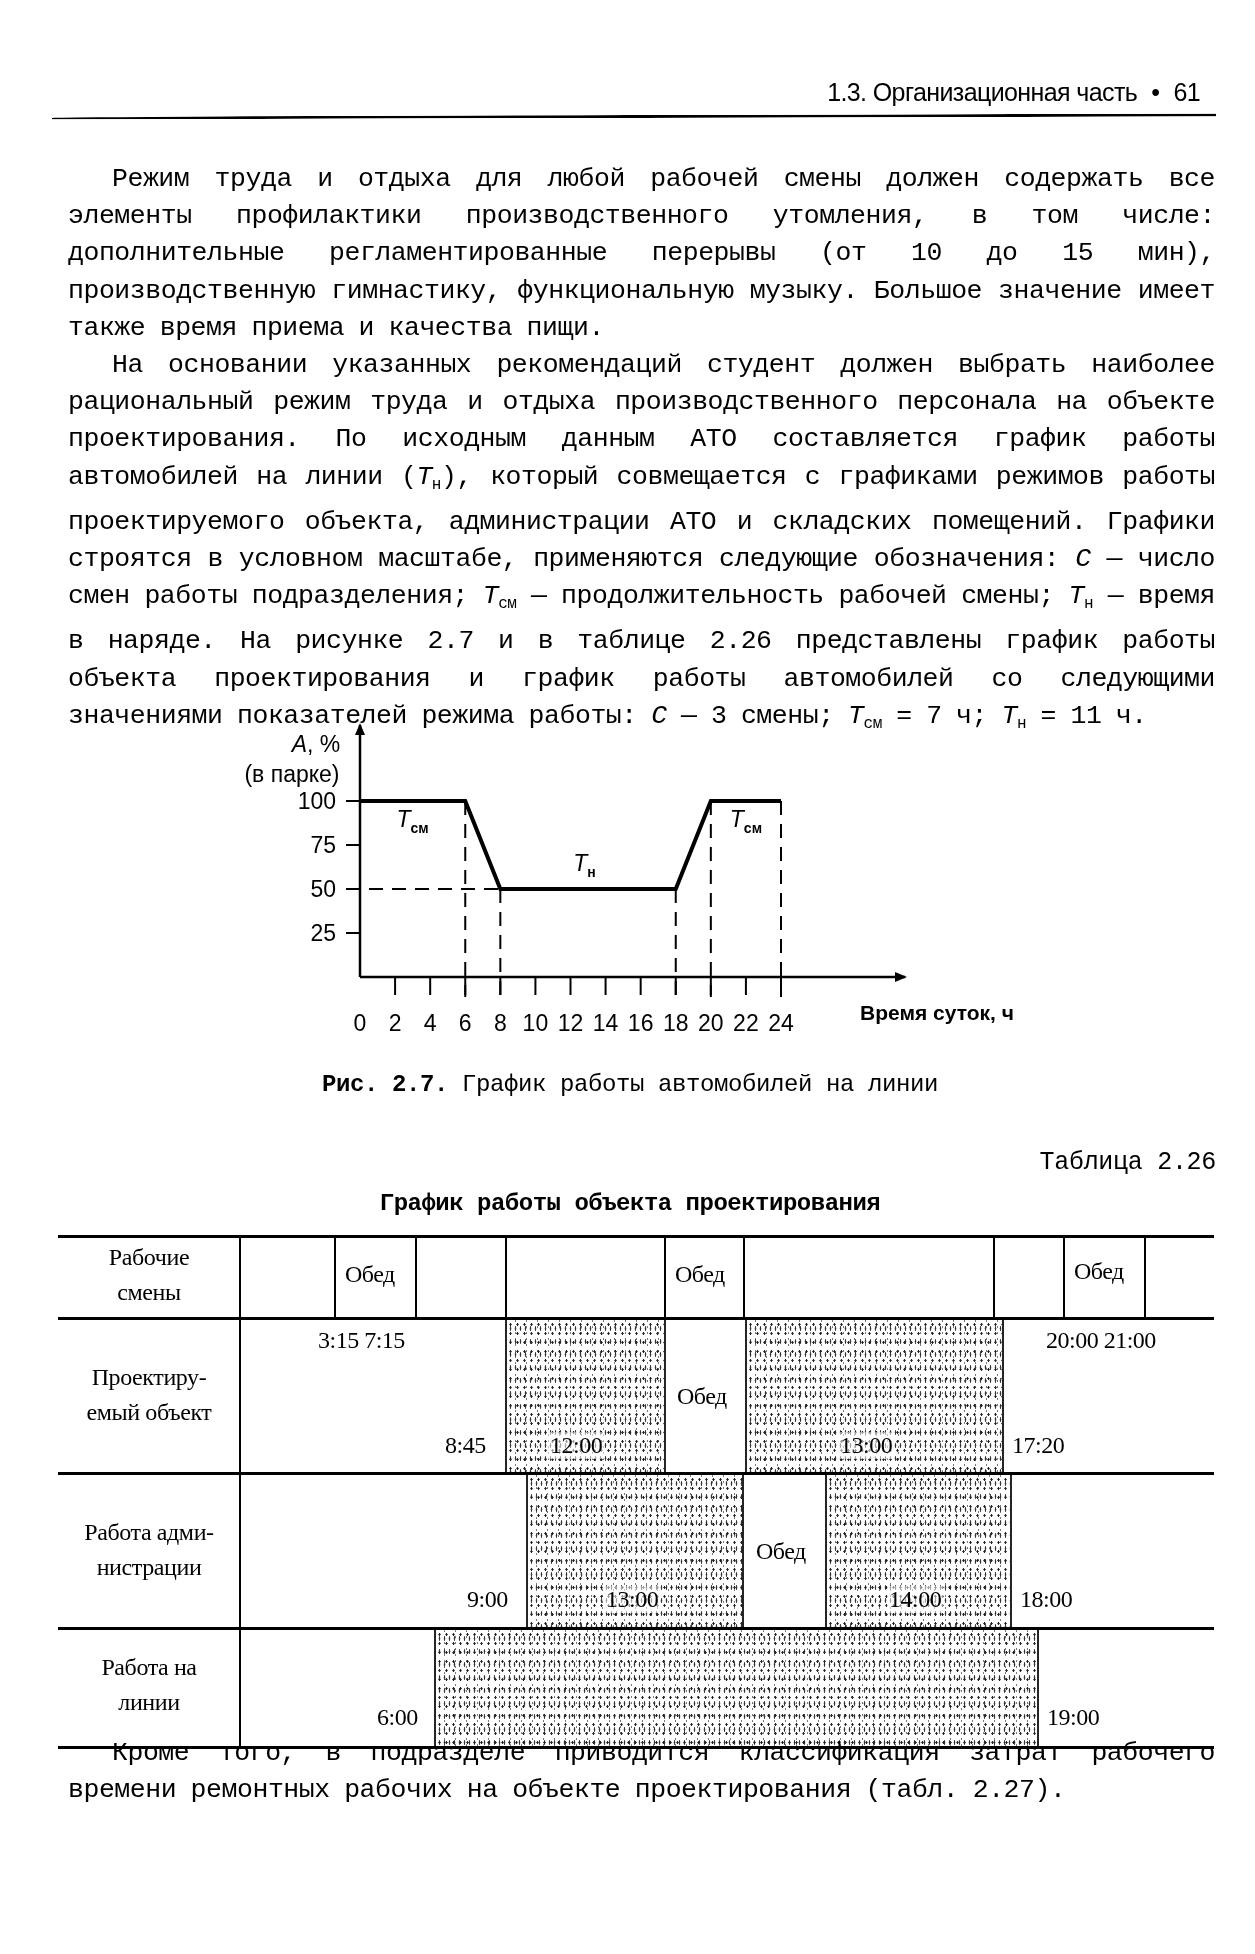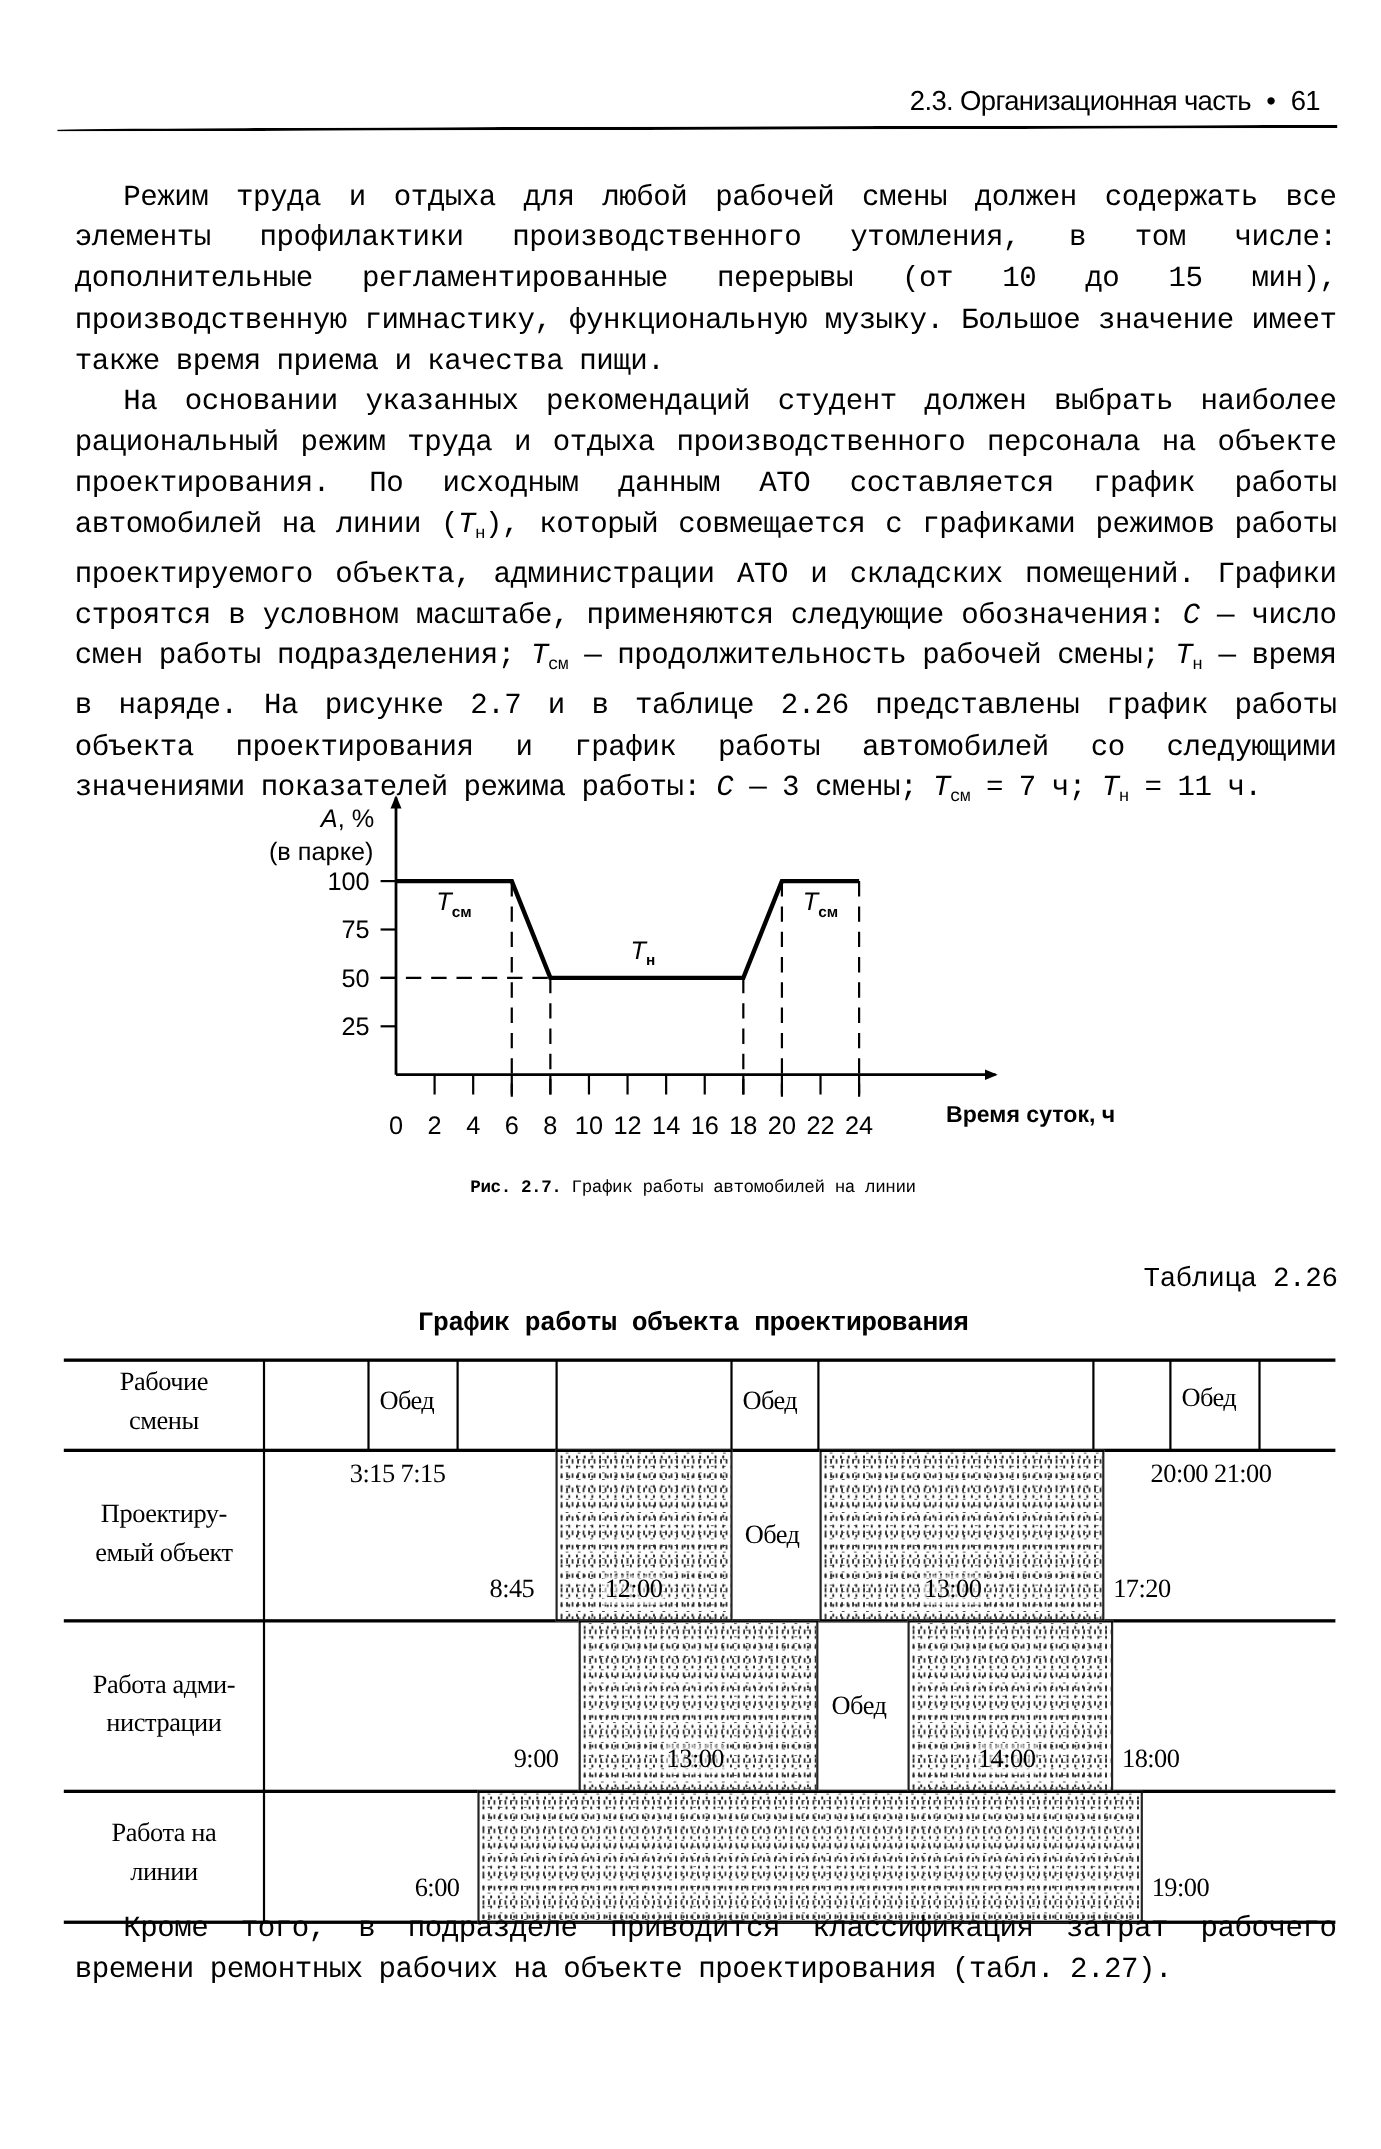--- a/index.html
+++ b/index.html
@@ -18,21 +18,21 @@
   .para p i { font-style: italic; }
   #para-block { top: 161px; }
   #tail-para { top: 1702px; margin-top: 33px; }
 
   
   #chart { left: 0; top: 0; width: 1255px; height: 1954px; pointer-events: none; }
   #chart text { font-family: "Liberation Sans", "DejaVu Sans", sans-serif; }
   #chart .tick-label { font-size: 23px; }
   #chart .axis-title { font-size: 21px; font-weight: bold; }
 
-  #figure-caption { left: 300px; top: 1071px; width: 660px; text-align: center; font-size: 16px; letter-spacing: -0.4px; }
+  #figure-caption { left: 300px; top: 1071px; width: 660px; text-align: center; font-size: 24px; letter-spacing: -0.4px; }
   #figure-caption b { font-weight: bold; }
 
   #table-number { left: 900px; top: 1148px; width: 316px; text-align: right; font-size: 25px; letter-spacing: -0.3px; }
   #table-title { left: 200px; top: 1190px; width: 860px; text-align: center; font-size: 24px; font-weight: bold; letter-spacing: -0.5px; }
 
   
   .rule-h { position: absolute; left: 58px; width: 1156px; height: 0; border-top: 3px solid #000; }
   .vline { position: absolute; width: 0; border-left: 2px solid #000; }
   .cell-text { position: absolute; font-family: "Liberation Serif", "DejaVu Serif", serif; font-size: 24px; letter-spacing: -0.5px; white-space: nowrap; }
   .row-label { position: absolute; left: 58px; width: 182px; text-align: center; font-family: "Liberation Serif", "DejaVu Serif", serif; font-size: 24px; line-height: 35px; letter-spacing: -0.4px; }
@@ -45,21 +45,21 @@
     background-size: 7px 9px, 11px 6px, 5px 13px;
     background-position: 0 0, 3px 4px, 1px 2px;
     opacity: 0.85;
   }
   .hatch-label { position: absolute; font-family: "Liberation Serif", "DejaVu Serif", serif; font-size: 24px; letter-spacing: -0.5px; background: rgba(255,255,255,0.55); padding: 0 2px; }
 </style>
 </head>
 <body>
 
 <div id="running-head" class="abs sans">
-  <span>2.3. Организационная часть</span><span class="bullet">•</span><span>61</span>
+  <span>1.3. Организационная часть</span><span class="bullet">•</span><span>61</span>
 </div>
 <div id="head-rule" class="abs"></div>
 
 <div id="para-block" class="abs para serif">
   <p>Режим труда и отдыха для любой рабочей смены должен содержать все элементы профилактики производственного утомления, в том числе: дополнительные регламентированные перерывы (от 10 до 15 мин), производственную гимнастику, функциональную музыку. Большое значение имеет также время приема и качества пищи.</p>
   <p><span>На основании указанных рекомендаций студент должен выбрать наиболее рациональный режим труда и отдыха производственного персонала на объекте проектирования. По исходным данным АТО составляется график работы автомобилей на линии (</span><i>T</i><span class="sub">н</span><span>), который совмещается с графиками режимов работы проектируемого объекта, администрации АТО и складских помещений. Графики строятся в условном масштабе, применяются следующие обозначения: </span><i>C</i><span> — число смен работы подразделения; </span><i>T</i><span class="sub">см</span><span> — продолжительность рабочей смены; </span><i>T</i><span class="sub">н</span><span> — время в наряде. На рисунке 2.7 и в таблице 2.26 представлены график работы объекта проектирования и график работы автомобилей со следующими значениями показателей режима работы: </span><i>C</i><span> — 3 смены; </span><i>T</i><span class="sub">см</span><span> = 7 ч; </span><i>T</i><span class="sub">н</span><span> = 11 ч.</span></p>
 </div>
 
 <svg id="chart" class="abs" width="1255" height="1954">
   <defs>

